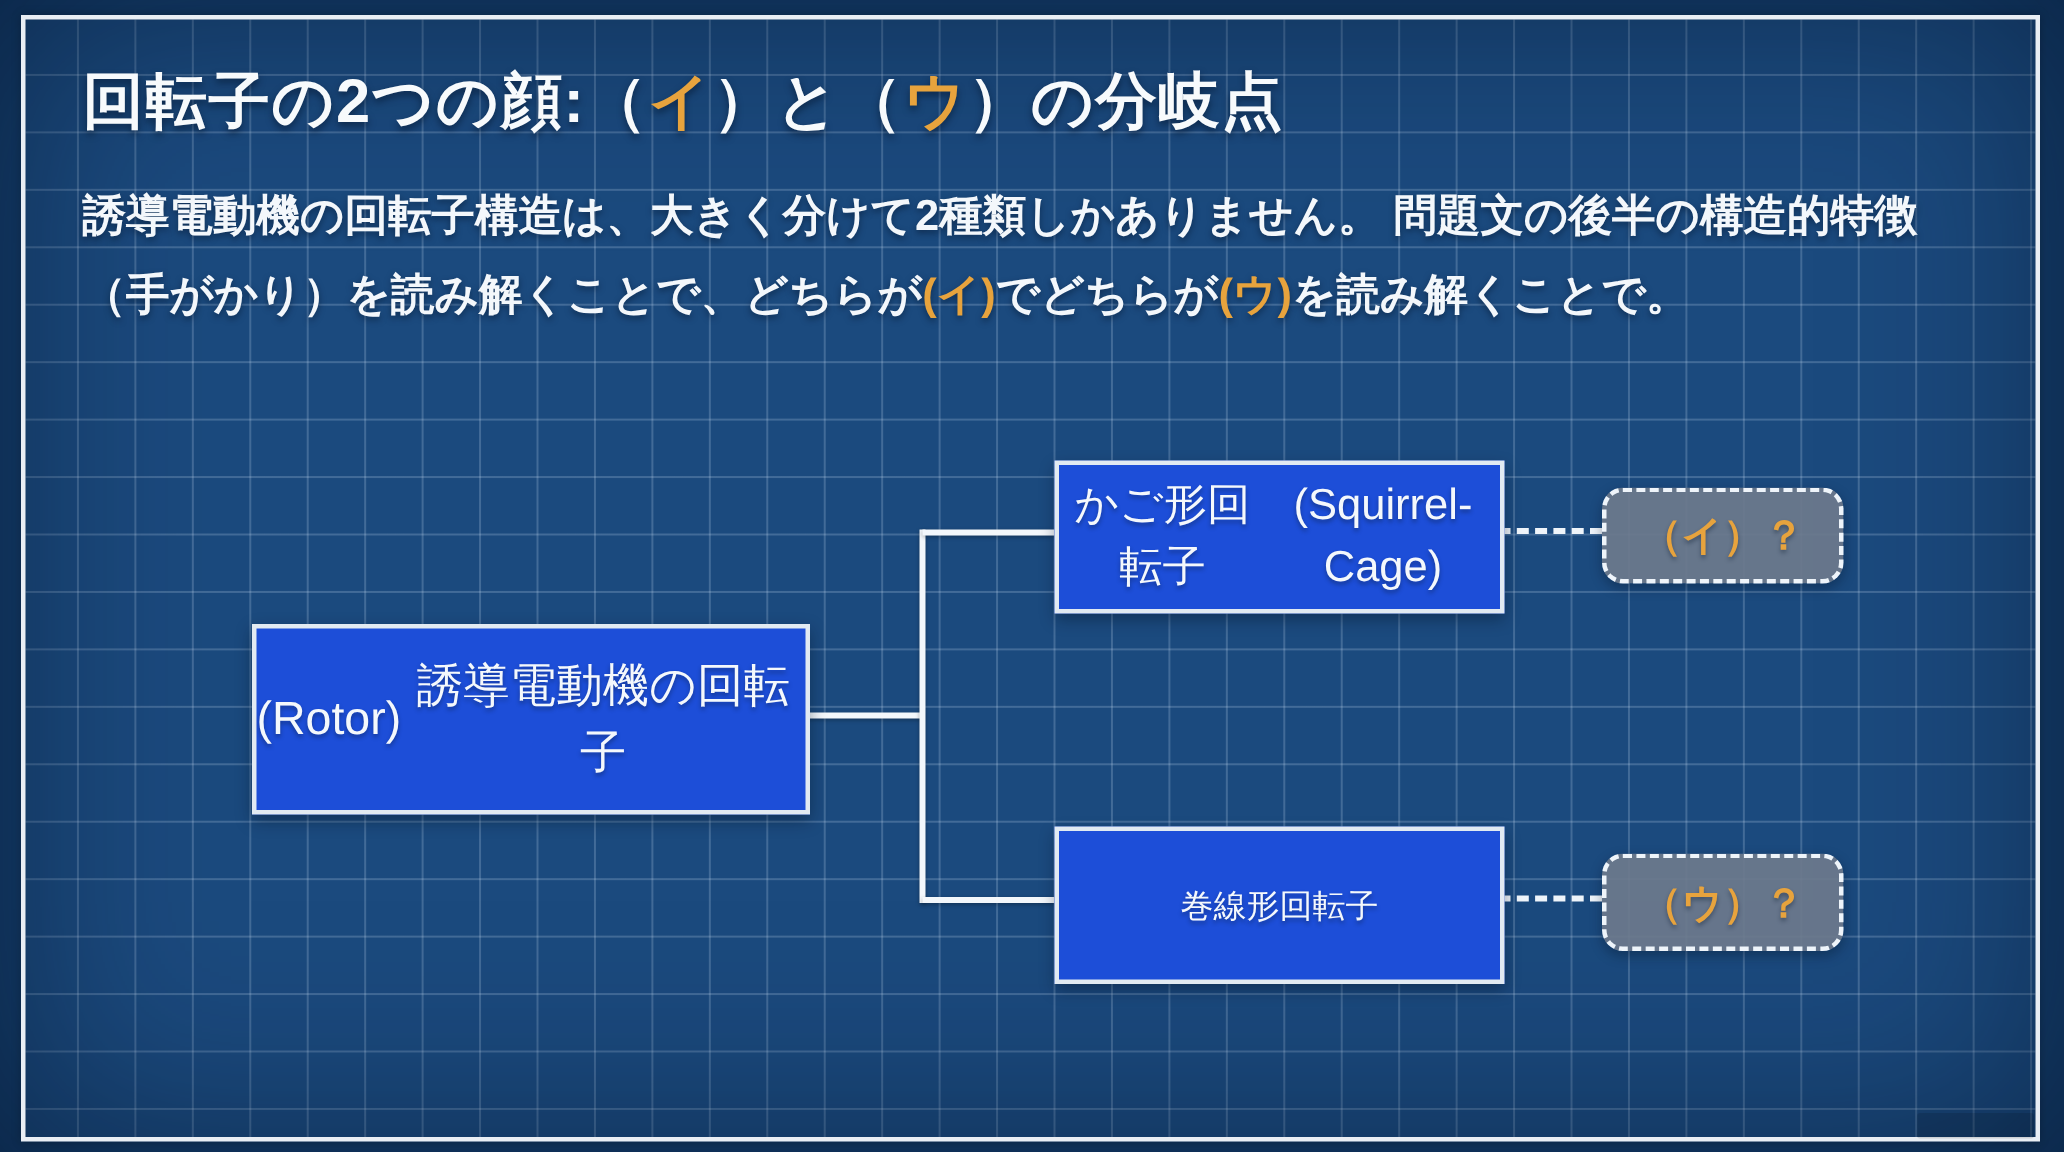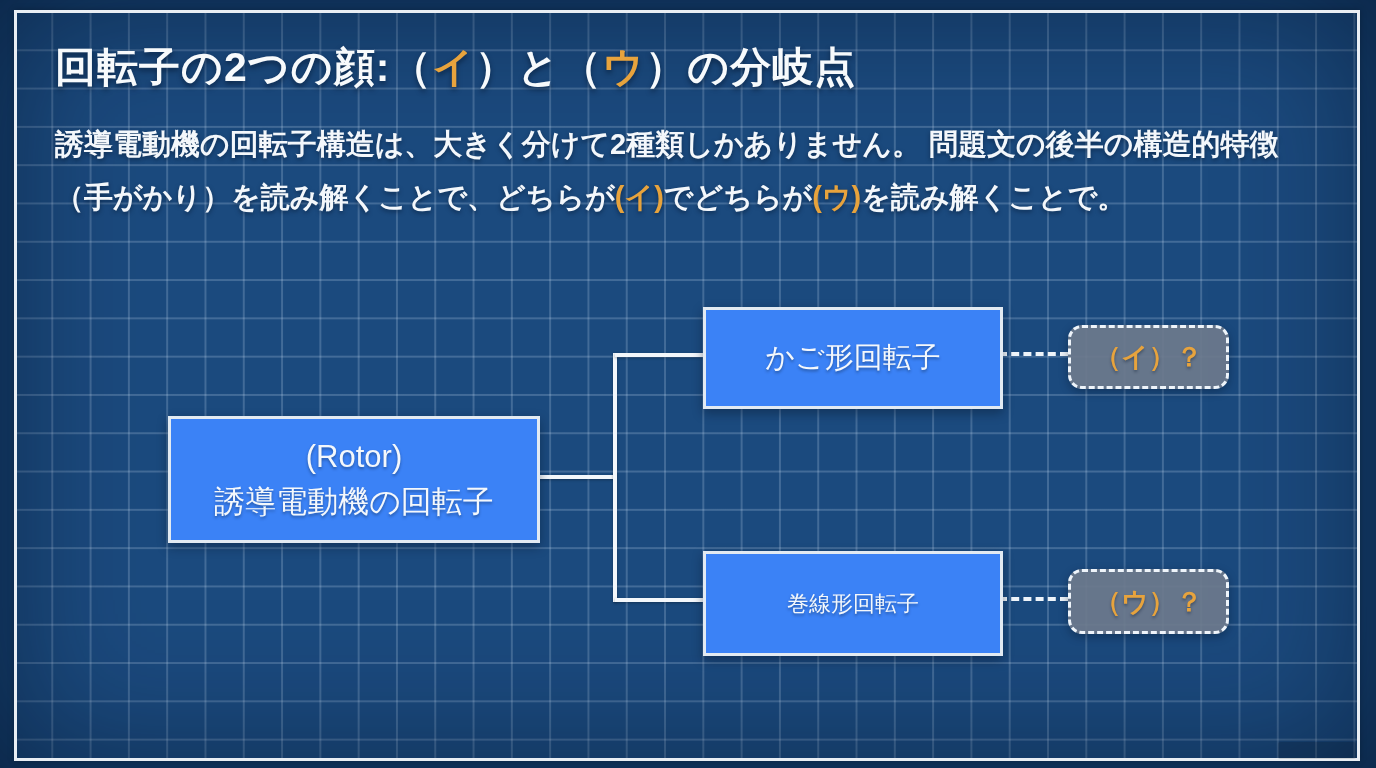--- a/index.html
+++ b/index.html
@@ -34,22 +34,22 @@
     white-space:nowrap;
   }
   .intro{
     position:absolute;left:55px;top:118px;width:1272px;margin:0;
     font-size:29px;font-weight:600;color:#f3f7fb;line-height:53px;
     text-shadow:0 2px 4px rgba(4,18,40,0.5);
   }
   .accent{color:#E7A33D;}
   .node{
     position:absolute;
-    background:#3b82f6;border:3px solid #e2eaf2;
-    display:flex;flex-direction:column;justify-content:center;align-items:center;
+    background:#1d4ed8;border:3px solid #e2eaf2;
+    display:flex;justify-content:center;align-items:center;
     color:#f4f8fc;text-align:center;
     box-shadow:0 4px 10px rgba(4,18,38,0.4);
     text-shadow:0 2px 3px rgba(10,25,45,0.4);
   }
   .node-root{left:168px;top:416px;width:366px;height:121px;font-size:31px;}
   .node-b1{left:703px;top:307px;width:294px;height:96px;font-size:29px;}
   .node-b2{left:703px;top:551px;width:294px;height:99px;font-size:22px;}
   .node .line{line-height:1.42;}
   .result{
     position:absolute;width:155px;
@@ -95,20 +95,21 @@
   <div class="dash-conn dash-top"></div>
   <div class="dash-conn dash-bottom"></div>
 
   <div class="node node-root">
     <div class="line">(Rotor)</div>
     <div class="line">誘導電動機の回転子</div>
   </div>
 
   <div class="node node-b1">
     <div class="line">かご形回転子</div>
+    <div class="line">(Squirrel-Cage)</div>
   </div>
 
   <div class="node node-b2">
     <div class="line">巻線形回転子</div>
   </div>
 
   <div class="result result-1">
     <span>（イ）？</span>
   </div>
 

